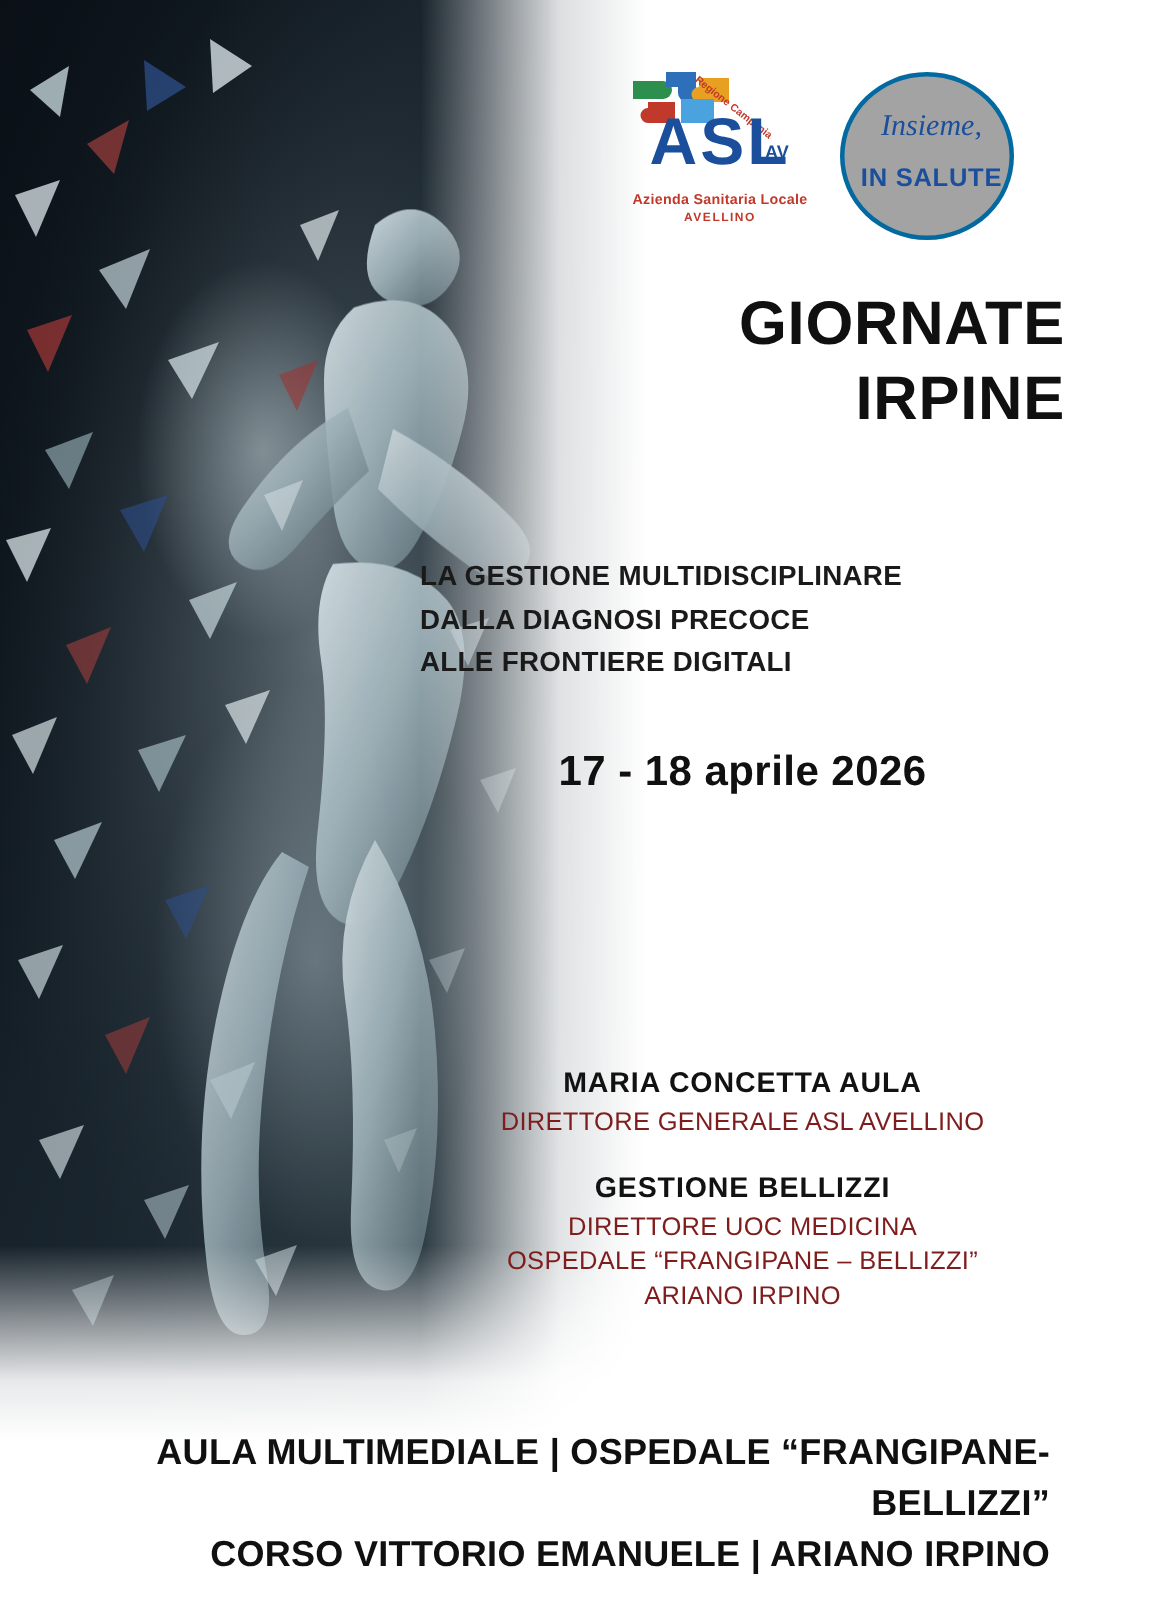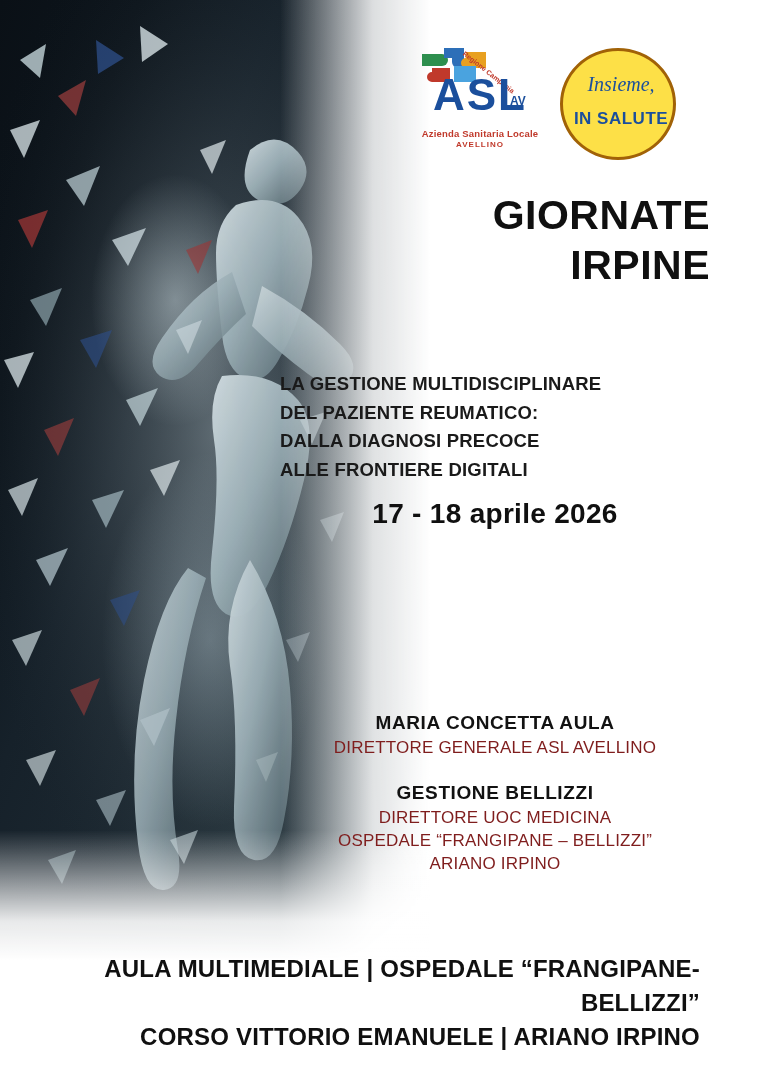--- a/index.html
+++ b/index.html
@@ -102,23 +102,23 @@
     font-weight: bold;
     color: #c0392b;
     transform: rotate(38deg);
     transform-origin: left top;
     white-space: nowrap;
   }
   .insieme-logo {
     position: absolute;
     left: 150px; top: 6px;
     width: 116px; height: 112px;
-    border: 3px solid #a16207;
+    border: 3px solid #0369a1;
     border-radius: 50%;
-    background: #fde047;
+    background: #a3a3a3;
     text-align: center;
   }
   .insieme-top {
     position: absolute;
     left: 0; top: 22px;
     width: 116px;
     font-family: "Liberation Serif", serif;
     font-style: italic;
     font-size: 20px;
     color: #1b4f9c;
@@ -313,21 +313,20 @@
     </div>
   </div>
 
   <div class="title-block">
     <div class="title-line">GIORNATE</div>
     <div class="title-line">IRPINE</div>
   </div>
 
   <div class="subtitle-block">
     <div class="subtitle-line">LA GESTIONE MULTIDISCIPLINARE</div>
-    <div class="subtitle-line">DEL PAZIENTE REUMATICO:</div>
     <div class="subtitle-line">DALLA DIAGNOSI  PRECOCE</div>
     <div class="subtitle-line">ALLE FRONTIERE DIGITALI</div>
   </div>
 
   <div class="date-block">
     <div class="date-text">17 - 18 aprile 2026</div>
   </div>
 
   <div class="people-block">
     <div class="person">

